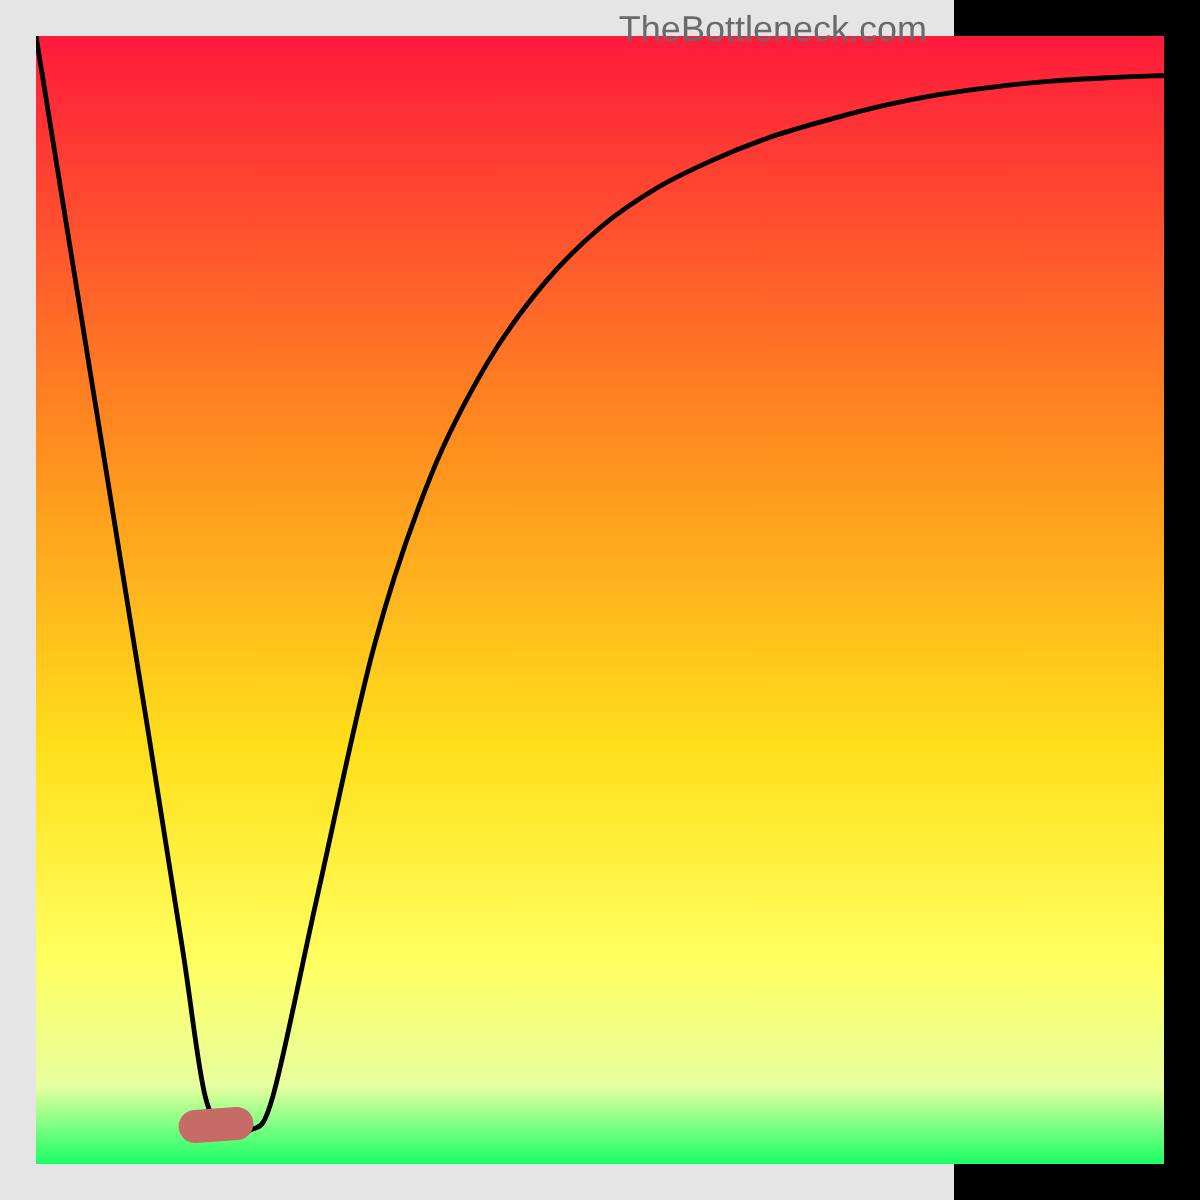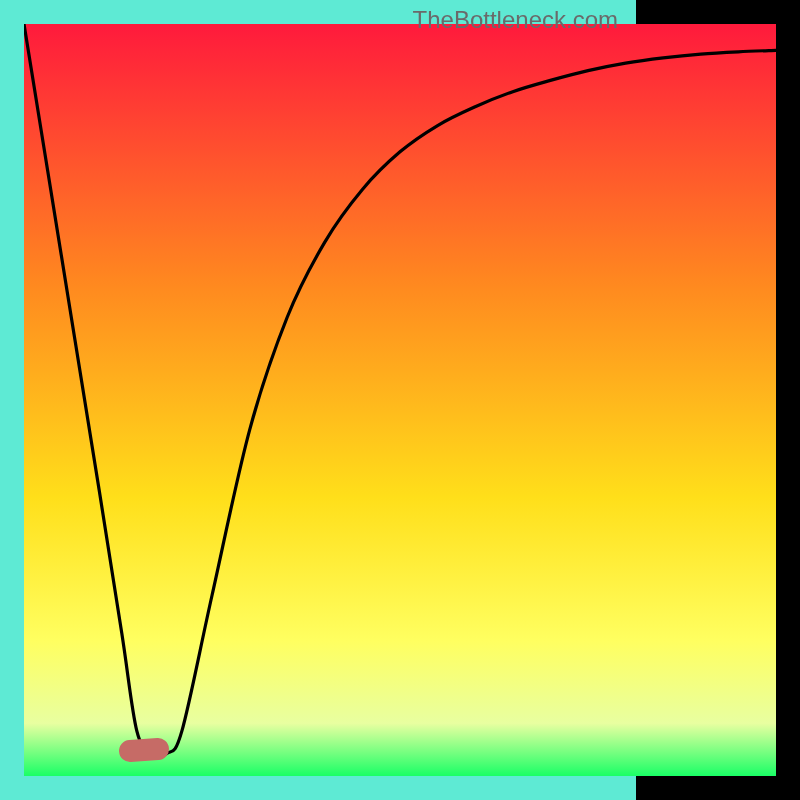--- a/index.html
+++ b/index.html
@@ -1,17 +1,17 @@
 <!DOCTYPE html>
 <html><head>
 <meta charset="utf-8">
 <style>
   * { margin: 0; padding: 0; box-sizing: border-box; }
   body { width: 800px; height: 800px; overflow: hidden; background: #000; }
-  .container { width: 636px; height: 800px; position: relative; background: #5eead4; }
+  .container { width: 636px; height: 800px; position: relative; background: #e5e5e5; }
   .watermark {
     position: absolute;
     top: 6px;
     right: 18px;
     color: #6a6a6a;
     font-family: Arial, sans-serif;
     font-size: 24px;
     font-weight: 500;
     z-index: 10;
   }

